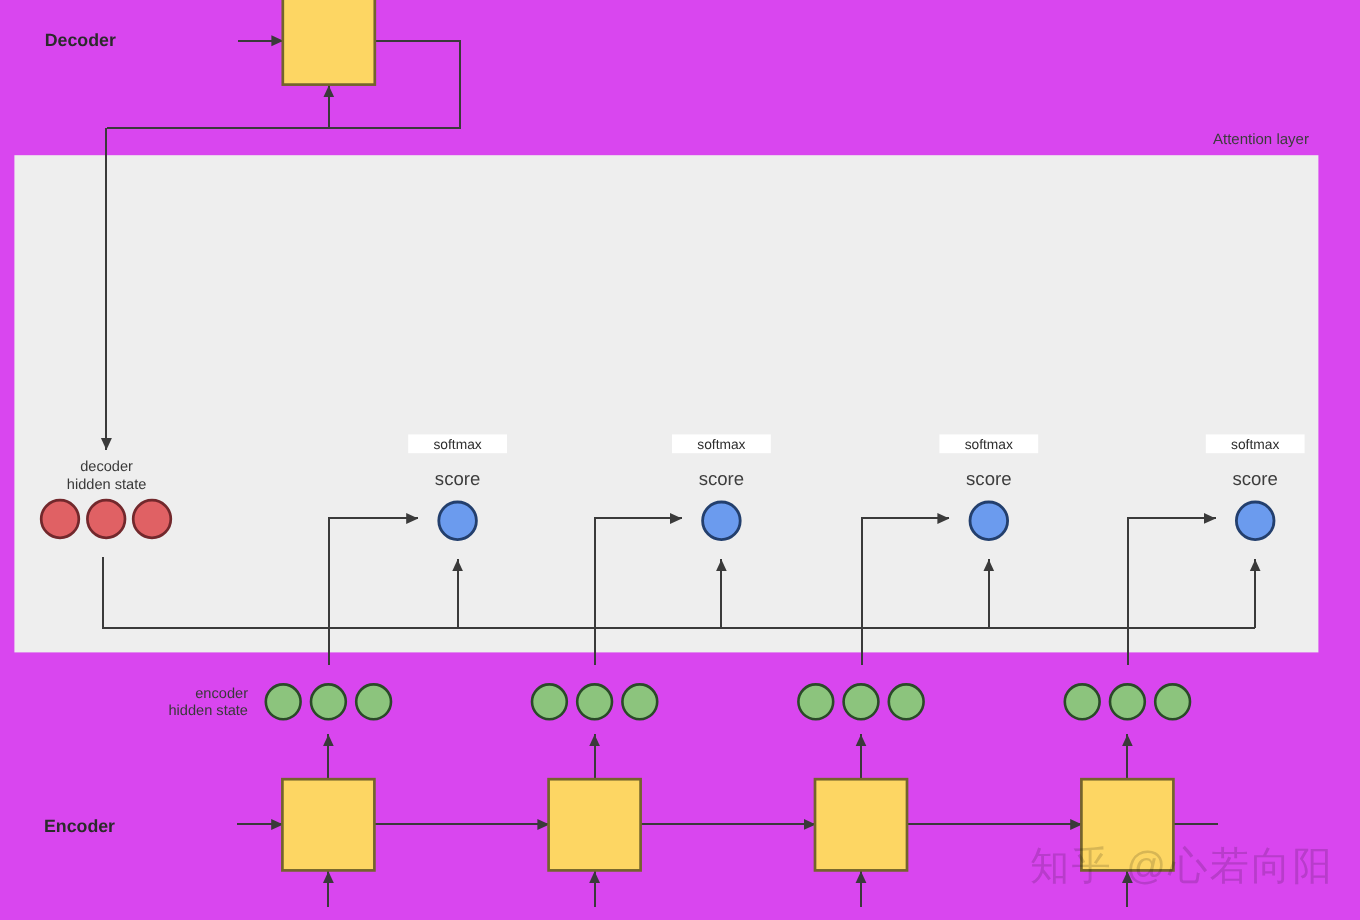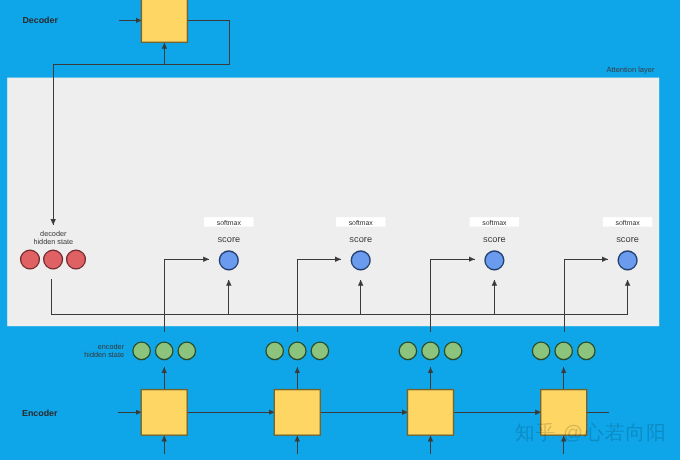--- a/index.html
+++ b/index.html
@@ -1,18 +1,18 @@
 <!DOCTYPE html>
 <html><head>
 <meta charset="utf-8">
 <title>Attention layer diagram</title>
 <style>
   html,body{margin:0;padding:0;background:#ffffff;-webkit-font-smoothing:antialiased;
              text-rendering:geometricPrecision;}
-  #root{position:relative;width:680px;height:460px;background:#0ea5e9;overflow:hidden;
+  #root{position:relative;width:680px;height:460px;background:#d946ef;overflow:hidden;
         font-family:"Liberation Sans",sans-serif;}
   svg{display:block;}
   .lbl-bold{font-family:"Liberation Sans",sans-serif;font-weight:bold;font-size:8.9px;fill:#2b2b2b;}
   .lbl-small{font-family:"Liberation Sans",sans-serif;font-size:7.3px;fill:#383838;}
   .lbl-softmax{font-family:"Liberation Sans",sans-serif;font-size:6.9px;fill:#2d2d2d;}
   .lbl-score{font-family:"Liberation Sans",sans-serif;font-size:9.3px;fill:#3d3d3d;}
   .lbl-attn{font-family:"Liberation Sans",sans-serif;font-size:7.5px;fill:#3c3c3c;}
   .wm{font-family:"Liberation Sans",sans-serif;font-size:19.6px;fill:#d9d9d9;
       letter-spacing:1.15px;}
 </style>

